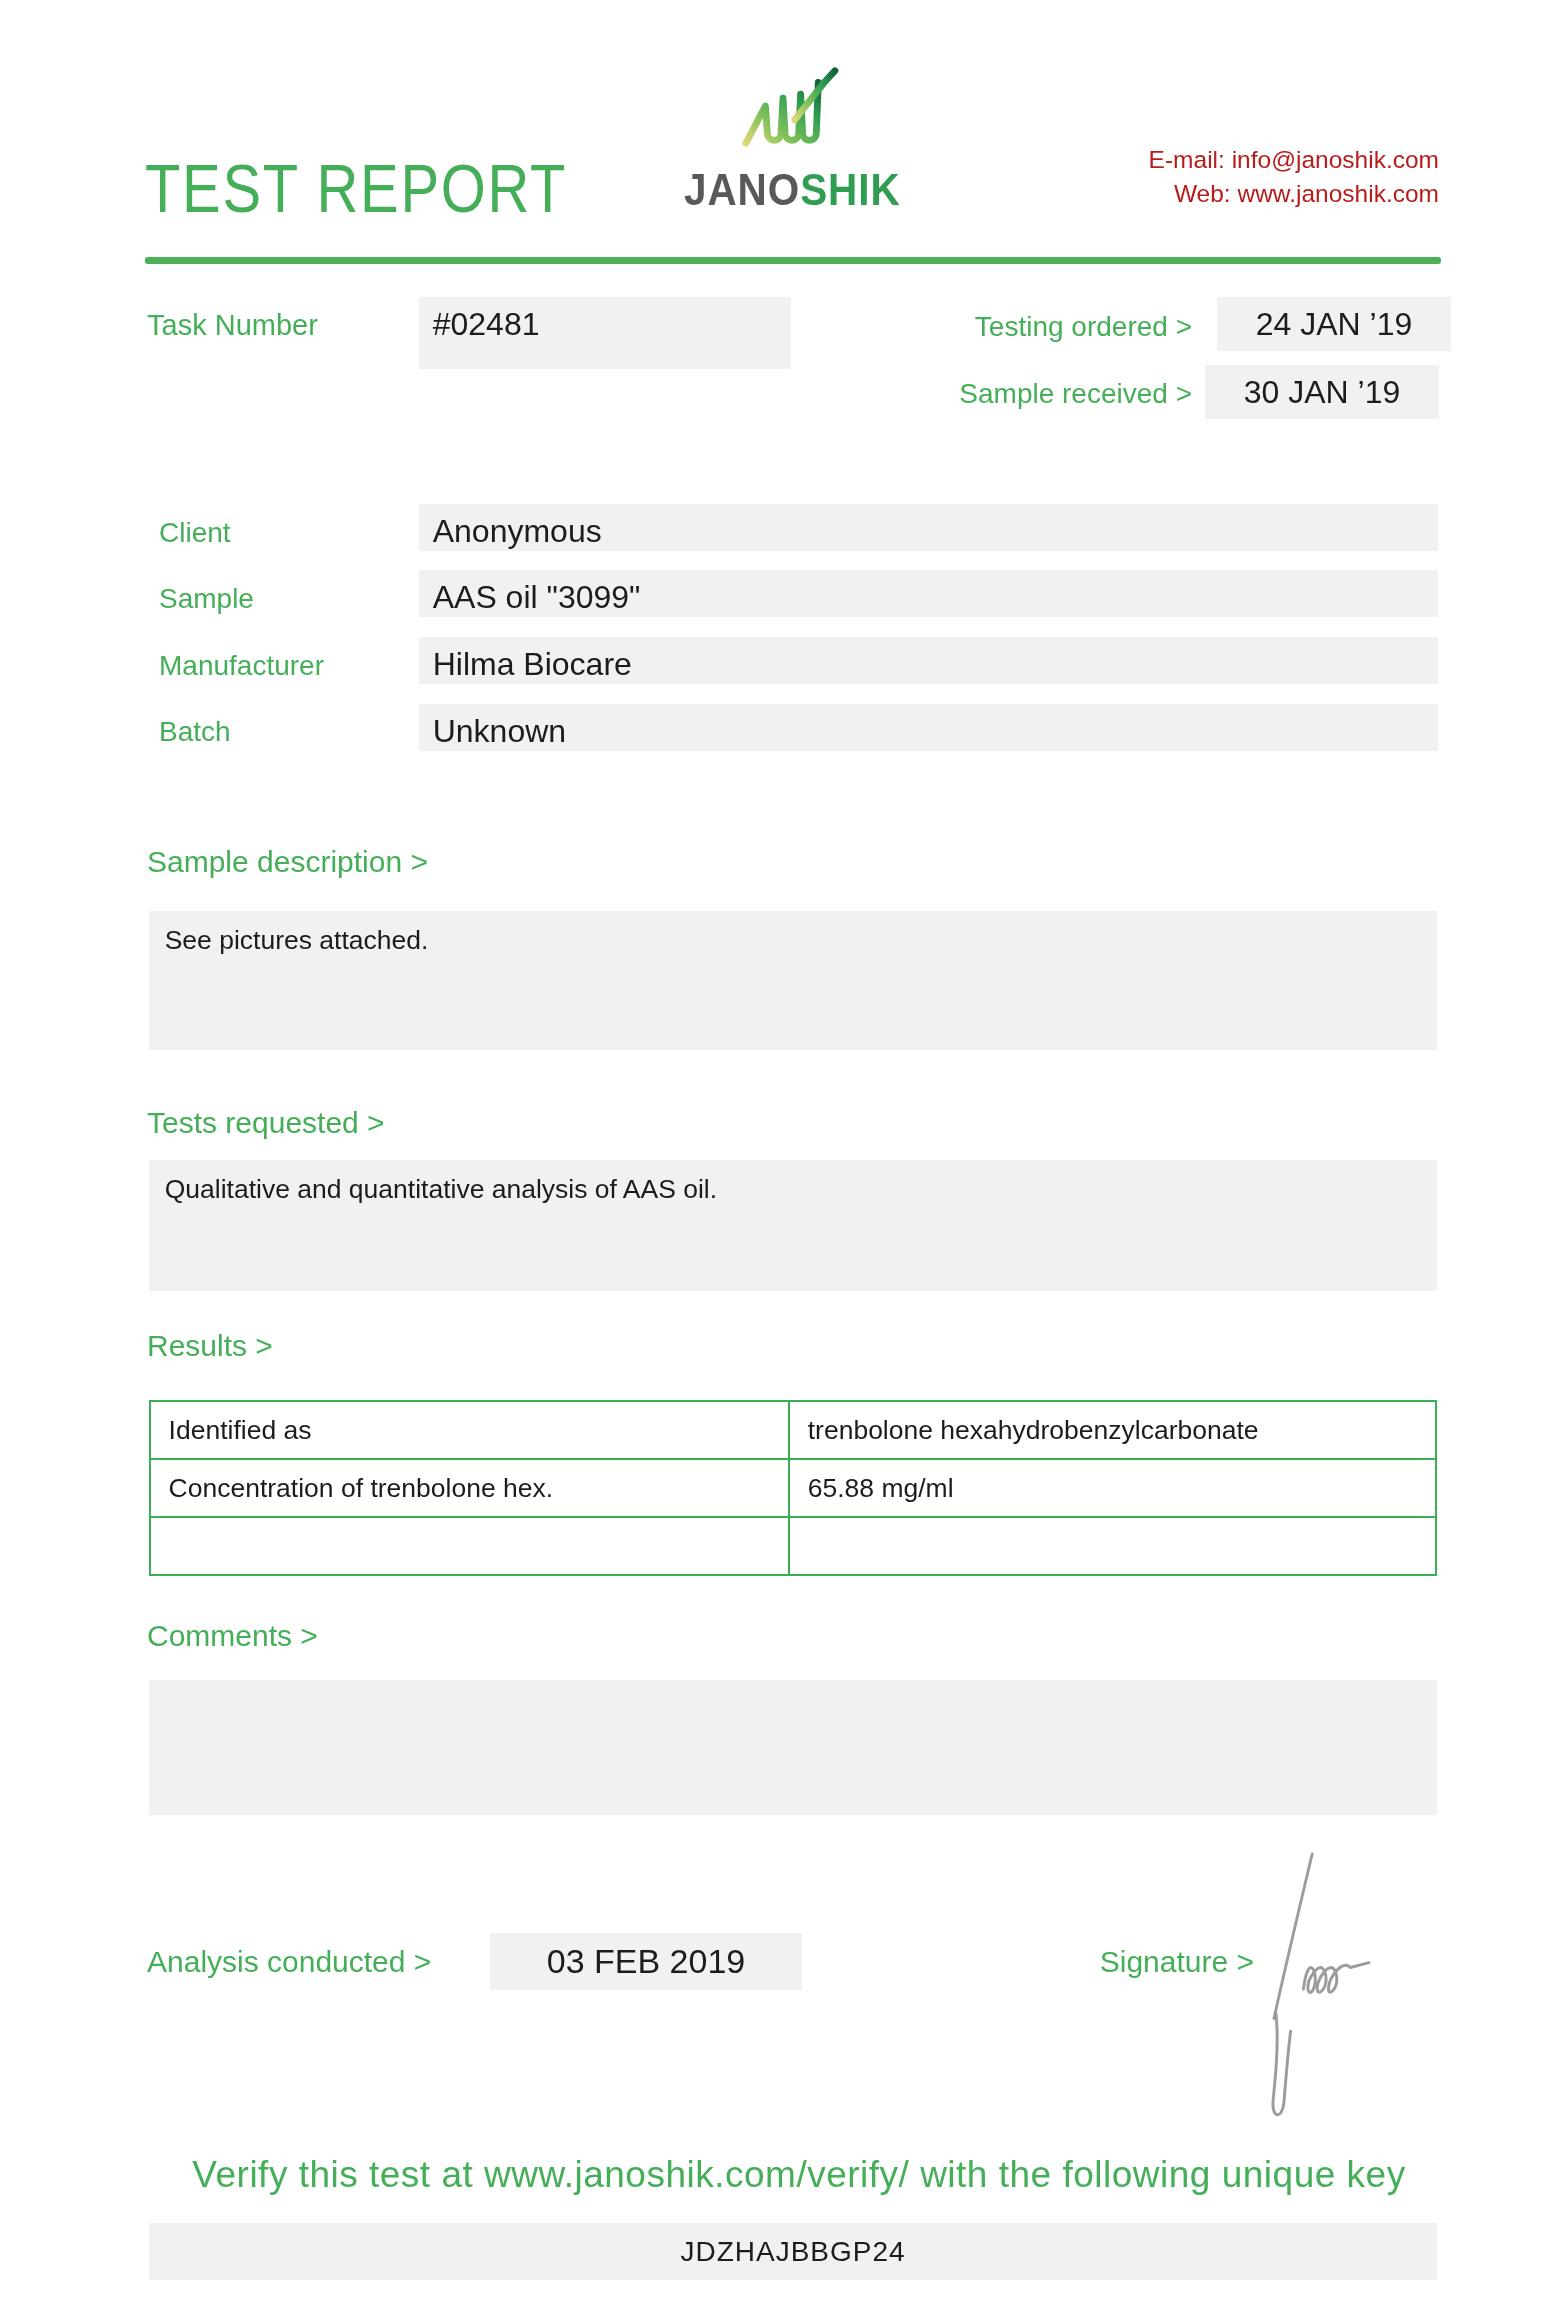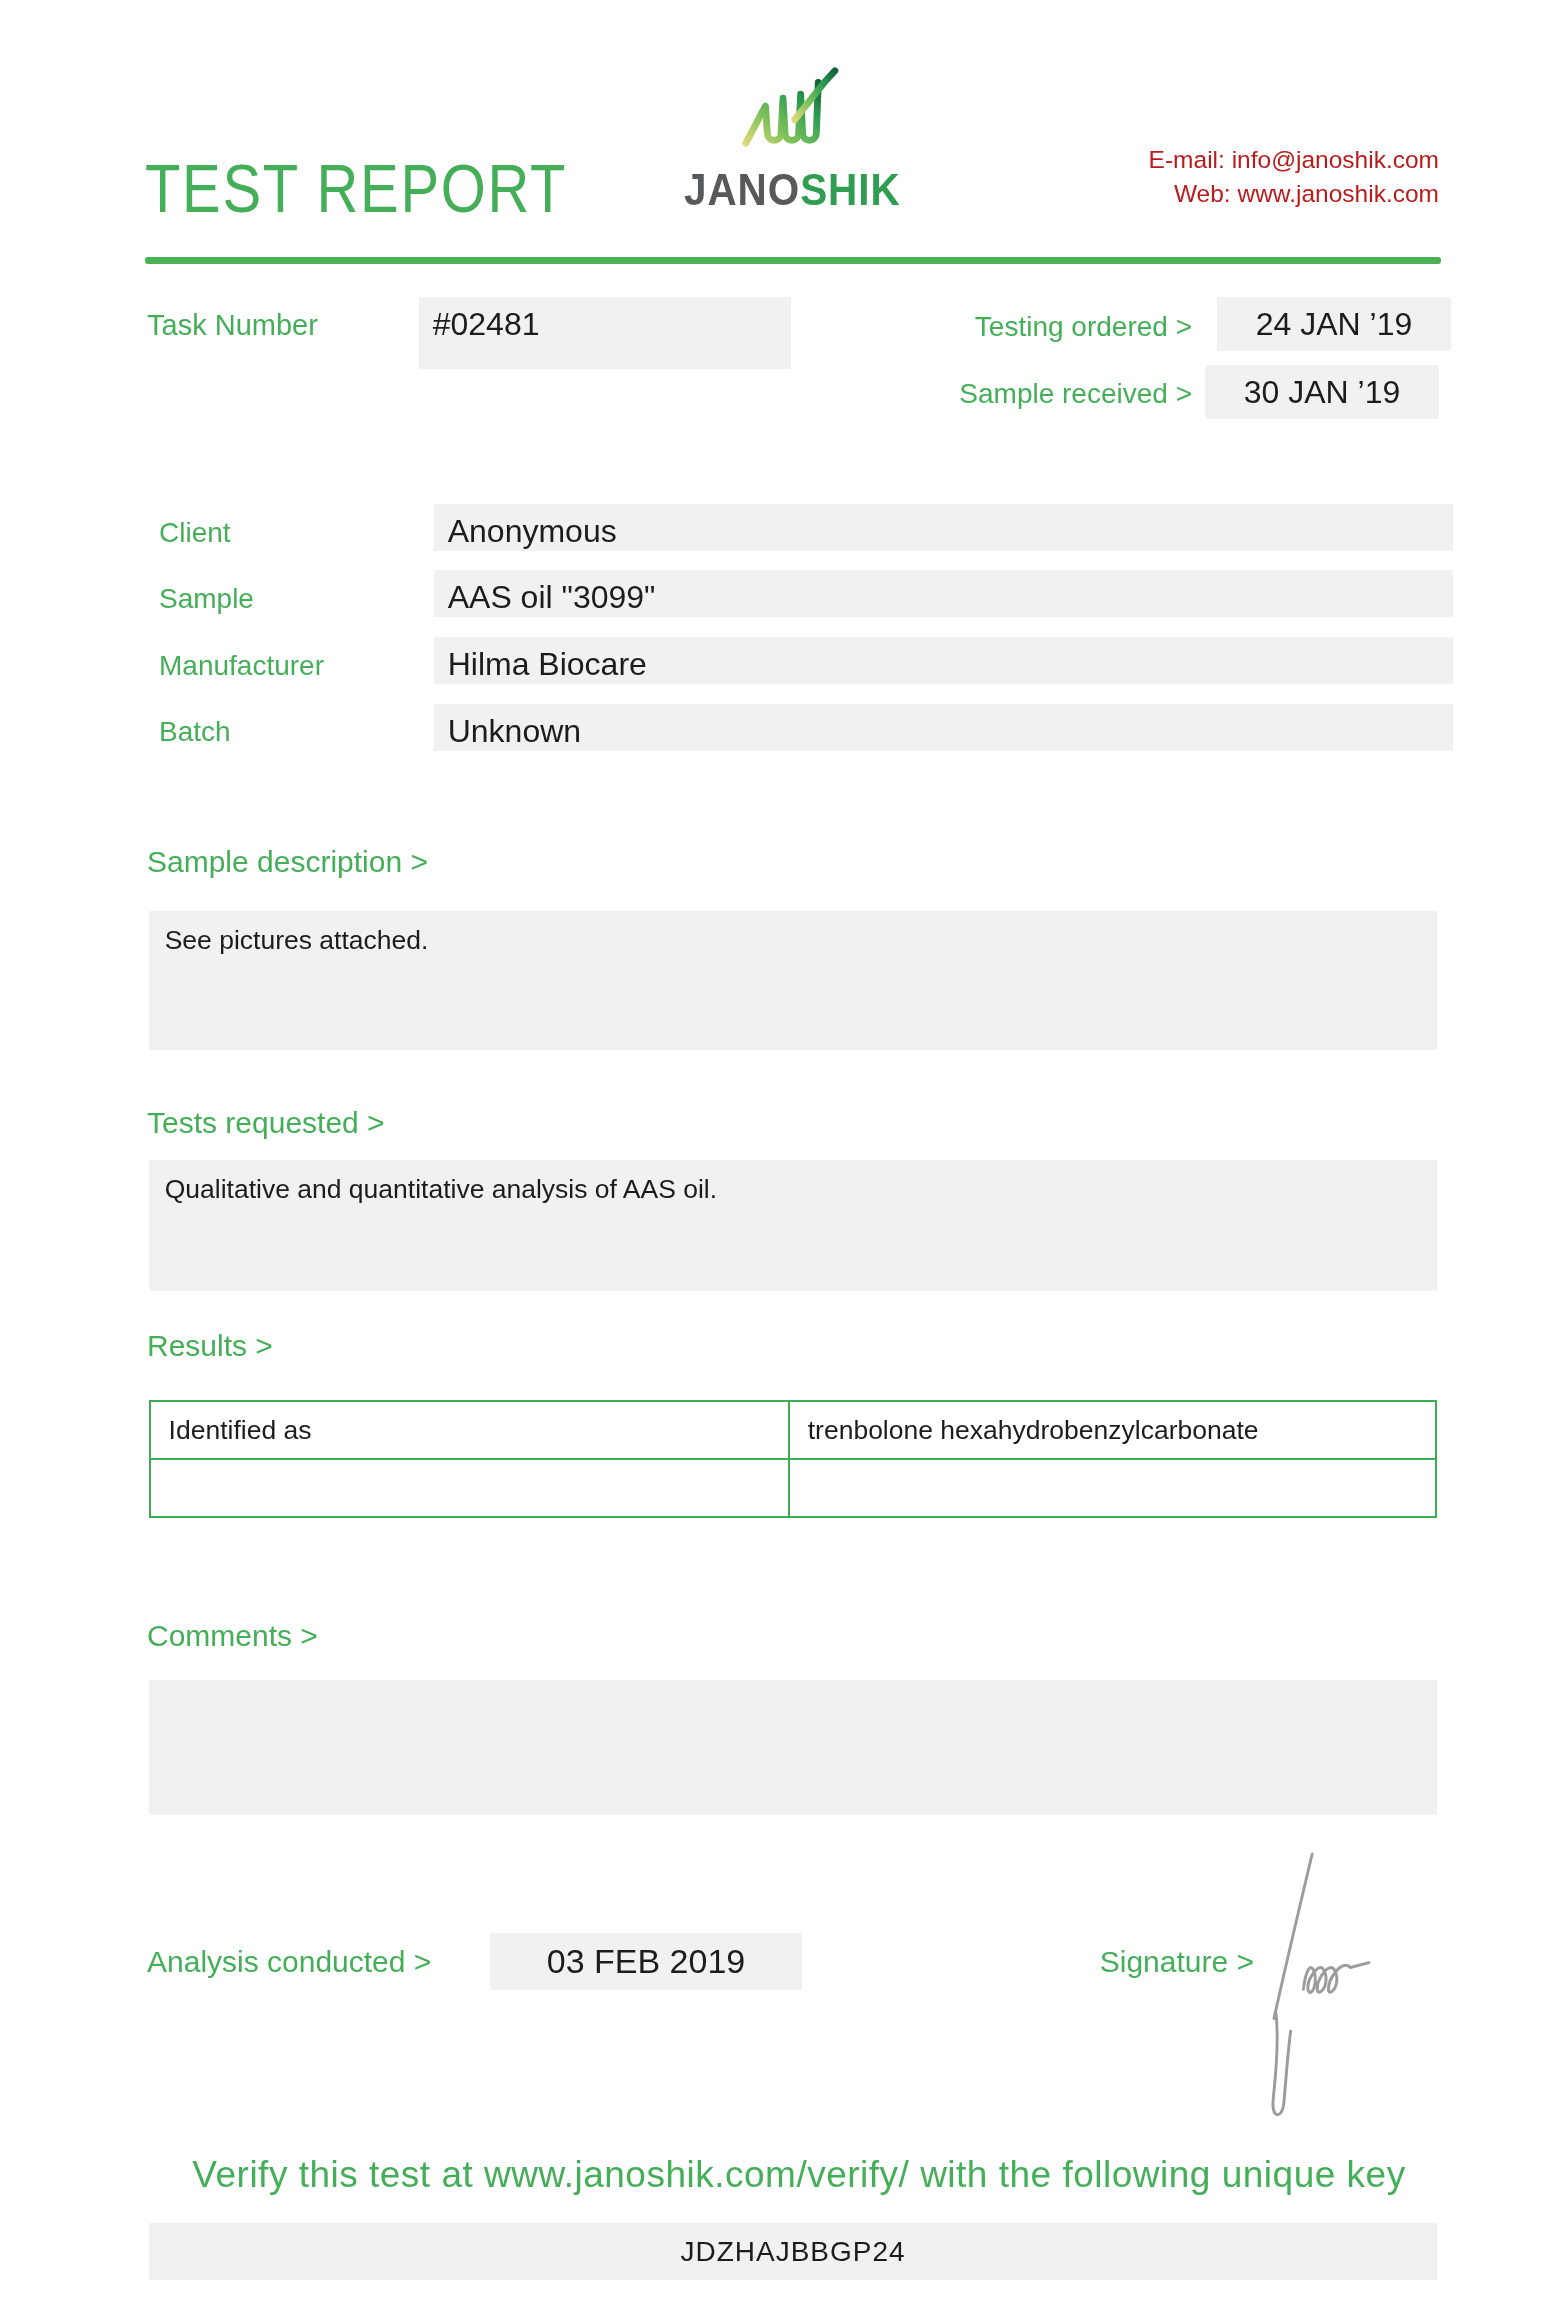--- a/index.html
+++ b/index.html
@@ -40,21 +40,21 @@
   .task-label{left:147px;top:309px;}
   .task-box{left:419px;top:297px;width:372px;height:72px;}
   .valtext{font-size:32px;line-height:54px;padding-left:13.7px;white-space:nowrap;}
   .ordered-label{left:814px;top:311px;width:378px;text-align:right;font-size:28px;}
   .received-label{left:814px;top:378px;width:378px;text-align:right;font-size:28px;}
   .date1-box{left:1205px;top:297px;width:234px;height:54px;margin-left:12px;}
   .date2-box{left:1205px;top:365px;width:234px;height:54px;}
   .datetext{font-size:32px;line-height:54px;text-align:center;white-space:nowrap;}
   
   .info-label{left:147px;font-size:28px;margin-left:12px;}
-  .info-box{left:419px;width:1019px;height:47px;margin-left:15px;}
+  .info-box{left:419px;width:1019px;height:47px;}
   .info-val{font-size:32px;line-height:55px;padding-left:13.7px;white-space:nowrap;}
   
   .section-heading{left:147px;font-size:30px;white-space:nowrap;}
   .section-box{left:149px;width:1288px;}
   .section-text{font-size:26.5px;padding:13.7px 0 0 15.7px;white-space:nowrap;}
   
   .results-table{
     left:149px;top:1400px;width:1288px;
     border-collapse:collapse;
   }
@@ -155,20 +155,24 @@
   </div>
 
   <div class="abs section-heading green" style="top:1329px">Results &gt;</div>
   <table class="abs results-table">
     <tbody>
       <tr>
         <td class="c1">Identified as</td>
         <td>trenbolone hexahydrobenzylcarbonate</td>
       </tr>
       <tr>
+        <td class="c1">Concentration of trenbolone hex.</td>
+        <td>65.88 mg/ml</td>
+      </tr>
+      <tr>
         <td class="c1"></td>
         <td></td>
       </tr>
     </tbody>
   </table>
 
   <div class="abs section-heading green" style="top:1619px">Comments &gt;</div>
   <div class="abs graybox section-box" style="top:1680px;height:135px">
     <div class="section-text"></div>
   </div>

